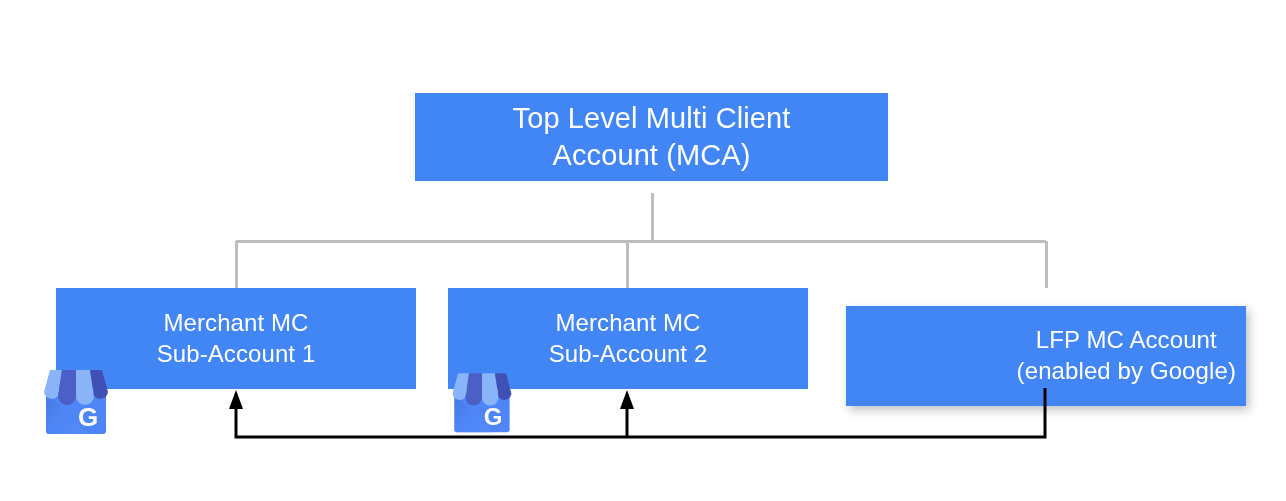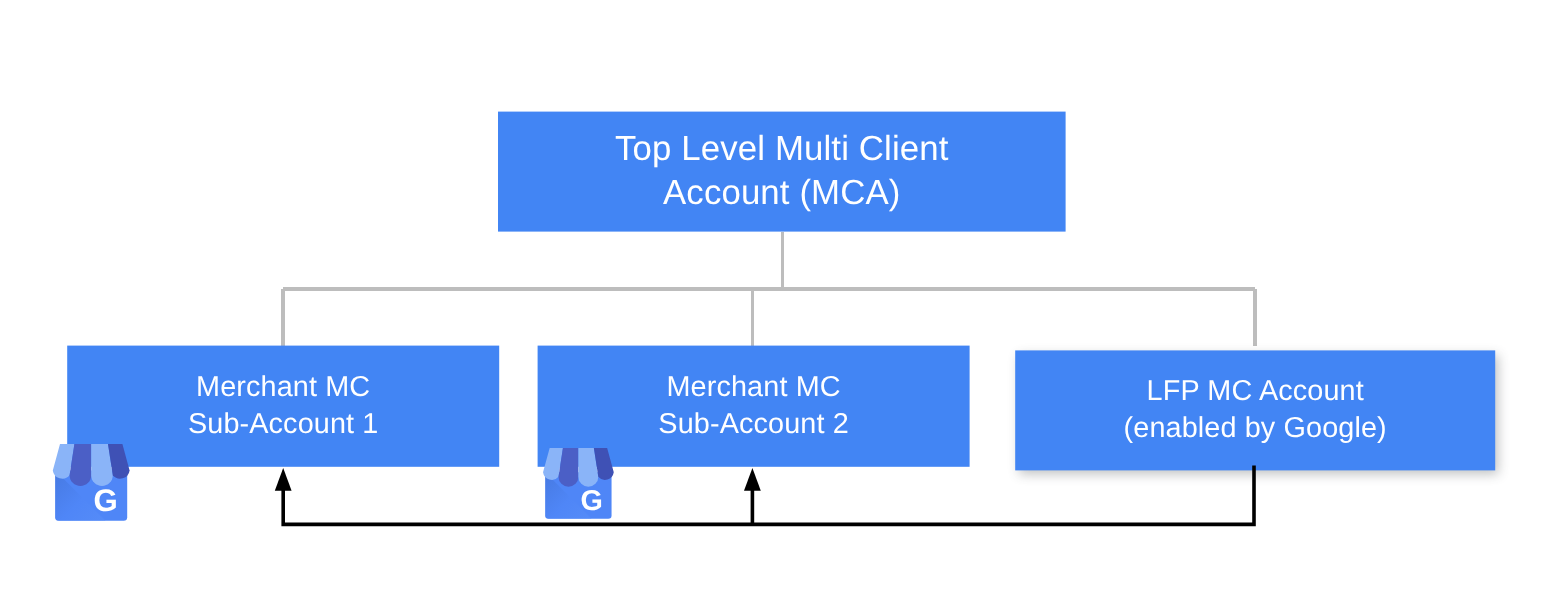--- a/index.html
+++ b/index.html
@@ -31,21 +31,21 @@
   }
   .node-label {
     display: block;
     white-space: pre-line;
     padding: 0 10px;
   }
   #node-root {
     left: 415px;
     top: 93px;
     width: 473px;
-    height: 100px;
+    height: 88px;
     font-size: 29px;
     z-index: 5;
   }
   #node-sub1 {
     left: 56px;
     top: 288px;
     width: 360px;
     height: 101px;
     font-size: 24px;
     z-index: 5;
@@ -53,26 +53,27 @@
   #node-sub2 {
     left: 448px;
     top: 288px;
     width: 360px;
     height: 101px;
     font-size: 24px;
     z-index: 5;
   }
   #node-lfp {
     left: 846px;
-    top: 292px;
+    top: 306px;
     width: 400px;
     height: 100px;
     font-size: 24px;
     z-index: 5;
     box-shadow: 3px 4px 9px rgba(60,64,67,0.32);
+    justify-content: flex-end;
   }
 
   
   .edges {
     position: absolute;
     left: 0;
     top: 0;
     width: 1286px;
     height: 501px;
   }

